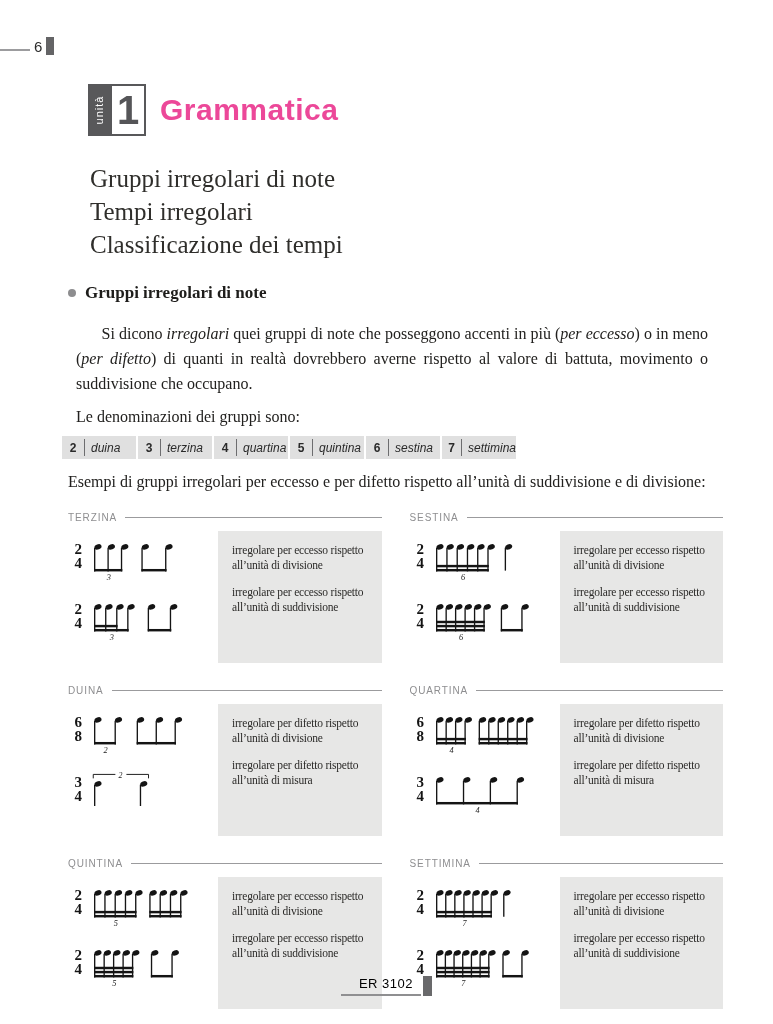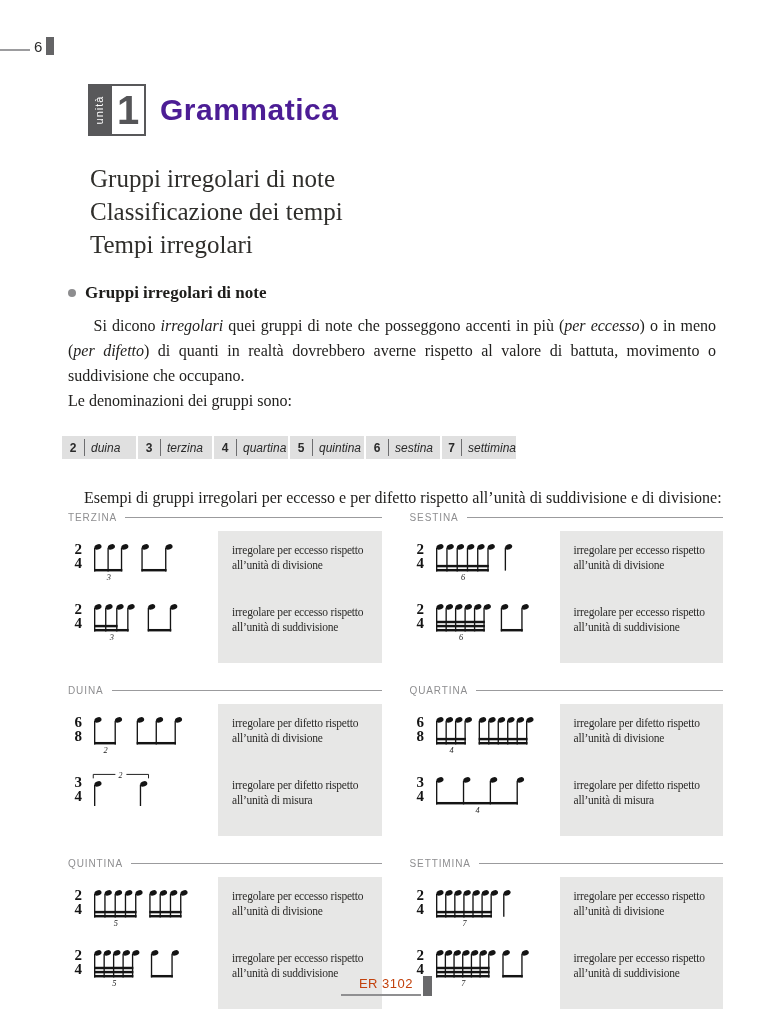--- a/index.html
+++ b/index.html
@@ -16,68 +16,68 @@
   .unit-header{position:absolute;top:84px;left:88px;display:flex;align-items:center;}
   .unit-badge{display:flex;height:52px;}
   .unit-label{width:22px;background:#58585a;color:#ffffff;position:relative;}
   .unit-label span{position:absolute;left:50%;top:50%;
       transform:translate(-50%,-50%) rotate(-90deg);
       font-family:"Liberation Sans",sans-serif;font-size:11px;letter-spacing:1px;}
   .unit-number{width:32px;border:2px solid #58585a;background:#fff;color:#555558;
       display:flex;align-items:center;justify-content:center;
       font-family:"Liberation Sans",sans-serif;font-size:40px;font-weight:bold;}
   .page-title{margin:0 0 0 14px;font-family:"Liberation Sans",sans-serif;
-      font-size:30px;font-weight:bold;color:#4c1d95;letter-spacing:0.5px;}
+      font-size:30px;font-weight:bold;color:#ec4899;letter-spacing:0.5px;}
 
   
   .toc{position:absolute;top:162px;left:90px;}
   .toc-item{font-size:25px;line-height:33px;color:#2f2e2b;}
 
   
   .section-heading{position:absolute;top:283px;left:68px;display:flex;align-items:center;}
   .bullet{width:8px;height:8px;border-radius:50%;background:#8d8d8f;margin-right:9px;}
   .section-heading h2{margin:0;font-size:17px;font-weight:bold;color:#1e1d1b;}
 
   
   .intro{position:absolute;top:313px;left:68px;width:648px;
       font-size:16px;line-height:25px;color:#22211f;}
-  .intro p{margin:0;}
+  .intro p{margin:8px;}
   .intro .p1{text-align:justify;text-indent:1.6em;}
   .intro em{font-style:italic;}
 
   
   .strip{position:absolute;top:436px;left:62px;display:flex;gap:2px;
       font-family:"Liberation Sans",sans-serif;font-size:12px;}
   .strip-cell{background:#e0e0e0;height:23px;width:74px;display:flex;align-items:center;}
   .strip-num{width:22px;text-align:center;font-weight:bold;color:#2a2a2a;}
   .strip-div{width:1px;height:17px;background:#6d6d6f;}
   .strip-name{padding-left:6px;font-style:italic;color:#2a2a2a;}
 
-  .examples-caption{position:absolute;top:470px;left:68px;width:650px;margin:16px;
+  .examples-caption{position:absolute;top:470px;left:68px;width:650px;margin:0;
       font-size:16px;line-height:24px;color:#22211f;}
 
   
   .grid{position:absolute;top:512px;left:68px;width:655px;
       display:grid;grid-template-columns:1fr 1fr;column-gap:28px;row-gap:22px;}
   .ex-head{display:flex;align-items:center;margin-bottom:8px;}
   .ex-label{font-family:"Liberation Sans",sans-serif;font-size:10px;
       letter-spacing:0.9px;color:#8e8e90;}
   .ex-rule{flex:1;height:1px;background:#9b9b9d;margin-left:8px;}
   .ex-body{display:flex;}
   .ex-notation{width:150px;display:flex;flex-direction:column;gap:14px;padding-top:4px;}
   .nrow{height:46px;}
   .ex-desc{flex:1;background:#e7e7e6;min-height:110px;padding:12px 12px 10px 14px;
-      display:flex;flex-direction:column;gap:32px;}
+      display:flex;flex-direction:column;gap:12px;}
   .desc-item{font-size:11.5px;letter-spacing:-0.2px;line-height:15px;color:#2b2a28;}
   .desc-line{white-space:nowrap;}
 
   
   .footer{position:absolute;bottom:28px;left:0;right:0;display:flex;justify-content:center;}
   .footer-inner{display:flex;align-items:flex-end;}
-  .footer-code{font-family:"Liberation Sans",sans-serif;font-size:13px;color:#c2410c;
+  .footer-code{font-family:"Liberation Sans",sans-serif;font-size:13px;color:#000000;
       border-bottom:2px solid #8f8f91;padding:0 8px 3px 18px;letter-spacing:0.5px;}
   .footer-block{width:9px;height:20px;background:#69696b;margin-left:2px;}
 </style>
 </head>
 <body>
 
 <div>
 
   <div class="pagenum-row">
     <span class="pagenum-line"></span>
@@ -90,22 +90,22 @@
       <div class="unit-label">
         <span>unità</span>
       </div>
       <div class="unit-number">1</div>
     </div>
     <h1 class="page-title">Grammatica</h1>
   </div>
 
   <div class="toc">
     <div class="toc-item">Gruppi irregolari di note</div>
+    <div class="toc-item">Tempi irregolari</div>
     <div class="toc-item">Classificazione dei tempi</div>
-    <div class="toc-item">Tempi irregolari</div>
   </div>
 
   <div class="section-heading">
     <span class="bullet"></span>
     <h2>Gruppi irregolari di note</h2>
   </div>
 
   <div class="intro">
     <p class="p1"><span>Si dicono </span><em>irregolari</em><span> quei gruppi di note che posseggono accenti in più (</span><em>per eccesso</em><span>) o in meno (</span><em>per difetto</em><span>) di quanti in realtà dovrebbero averne rispetto al valore di battuta, movimento o suddivisione che occupano.</span></p>
     <p>Le denominazioni dei gruppi sono:</p>

